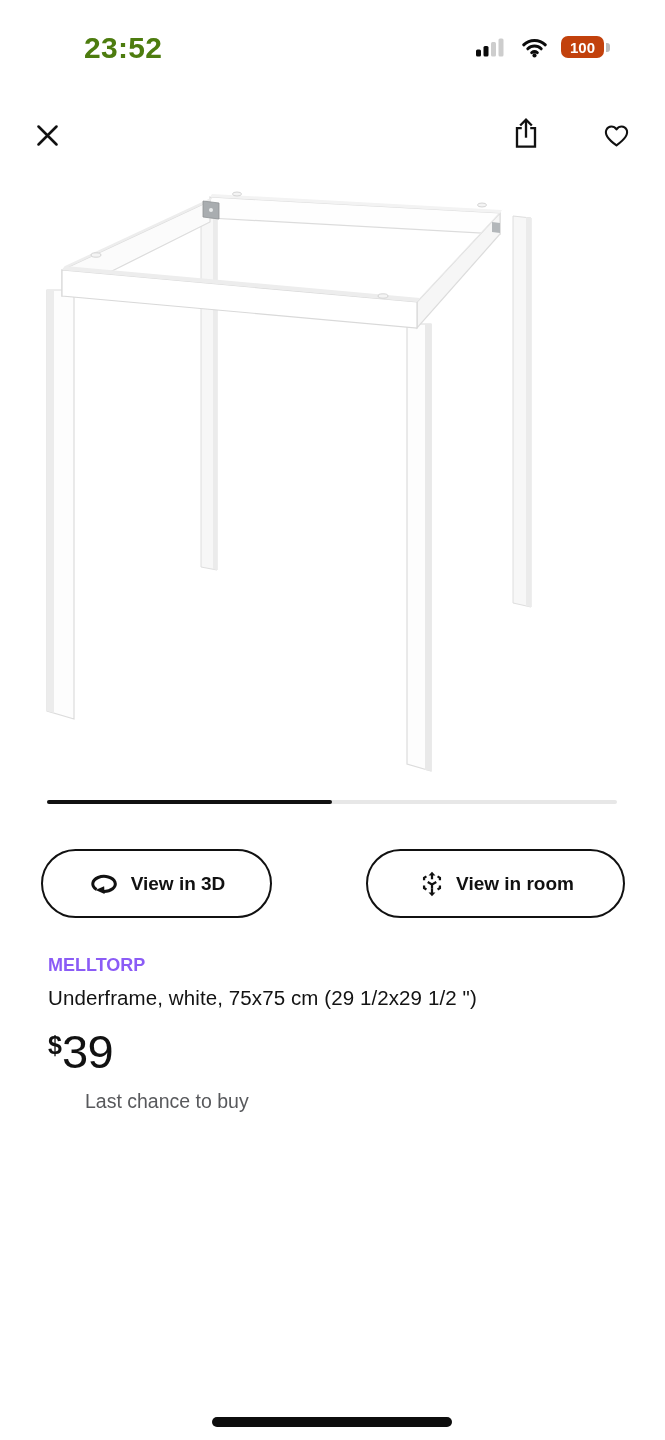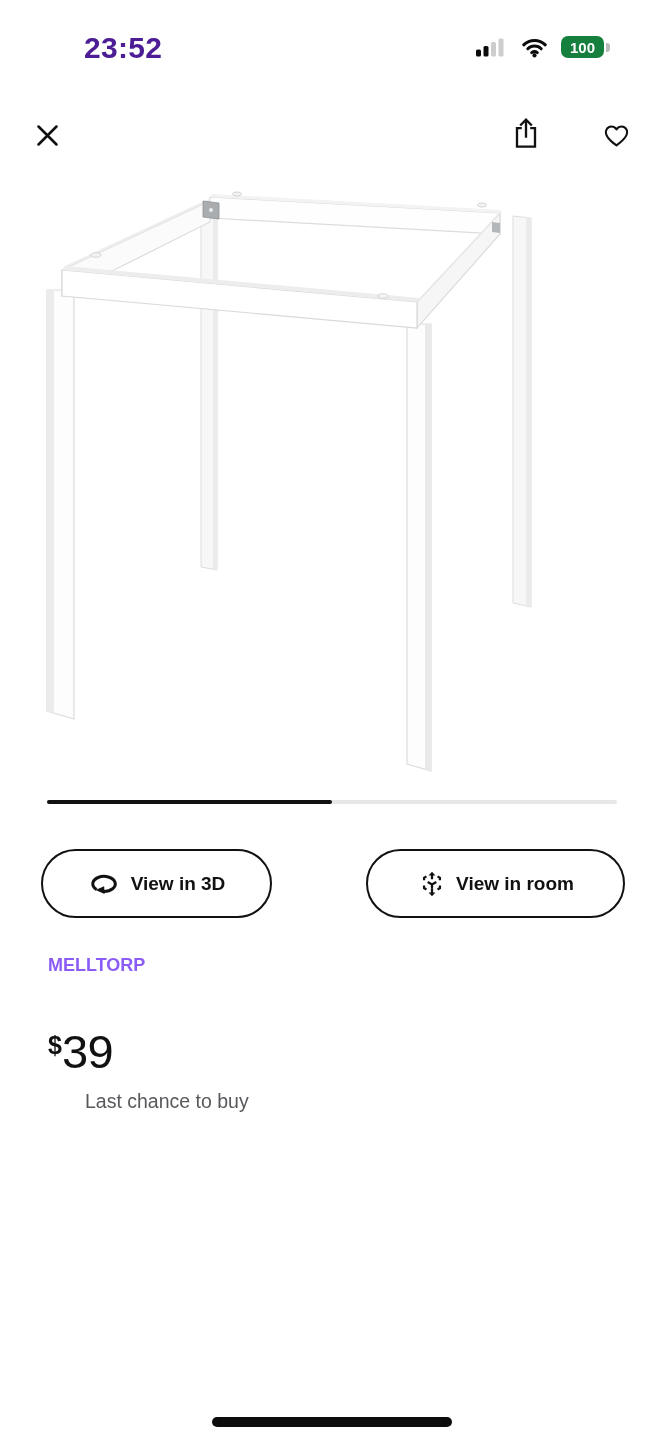--- a/index.html
+++ b/index.html
@@ -2,23 +2,23 @@
 <html><head>
 <meta charset="utf-8">
 <style>
   html,body{margin:0;padding:0;background:#fff;}
   .screen{
     position:relative;width:665px;height:1440px;background:#ffffff;overflow:hidden;
     font-family:"Liberation Sans", sans-serif;color:#111;
   }
   
   .statusbar{position:absolute;top:0;left:0;width:665px;height:70px;}
-  .time{position:absolute;left:84px;top:31px;font-size:30px;font-weight:700;letter-spacing:.3px;color:#4c1d95;}
+  .time{position:absolute;left:84px;top:31px;font-size:30px;font-weight:700;letter-spacing:.3px;color:#4d7c0f;}
   .sb-right{position:absolute;right:55px;top:36px;display:flex;align-items:center;gap:13px;}
-  .battery{width:43px;height:22px;background:#15803d;border-radius:7px;display:flex;align-items:center;justify-content:center;color:#fff;font-size:15px;font-weight:700;}
+  .battery{width:43px;height:22px;background:#c2410c;border-radius:7px;display:flex;align-items:center;justify-content:center;color:#fff;font-size:15px;font-weight:700;}
   .battery-nub{width:4px;height:9px;background:#bcbcbc;border-radius:0 3px 3px 0;margin-left:2px;}
   .battery-wrap{display:flex;align-items:center;}
   
   .topnav{position:absolute;top:110px;left:0;width:665px;height:60px;}
   .icon-btn{position:absolute;background:none;border:none;padding:0;cursor:pointer;line-height:0;}
   .close-btn{left:34px;top:12px;}
   .share-btn{left:508px;top:6px;}
   .fav-btn{left:600px;top:8px;}
   
   .hero{position:absolute;top:170px;left:0;width:665px;height:620px;}
@@ -164,18 +164,19 @@
           <path d="M21.4 15.4 L21.4 17.8 L19.2 19.1"></path>
         </g>
         <polygon points="10.8,6 14,2.6 17.2,6" fill="#111"></polygon>
         <polygon points="10.8,22 14,25.4 17.2,22" fill="#111"></polygon>
       </svg>
     </span>
     <span>View in room</span>
   </button>
 
   <div class="p-name">MELLTORP</div>
+  <div class="p-desc">Underframe, white, 75x75 cm (29 1/2x29 1/2 ")</div>
   <div class="p-price"><span class="p-cur">$</span><span class="p-val">39</span></div>
   <div class="p-avail">Last chance to buy</div>
 
 
   <div class="homebar"></div>
 </div>
 
 </body></html>

